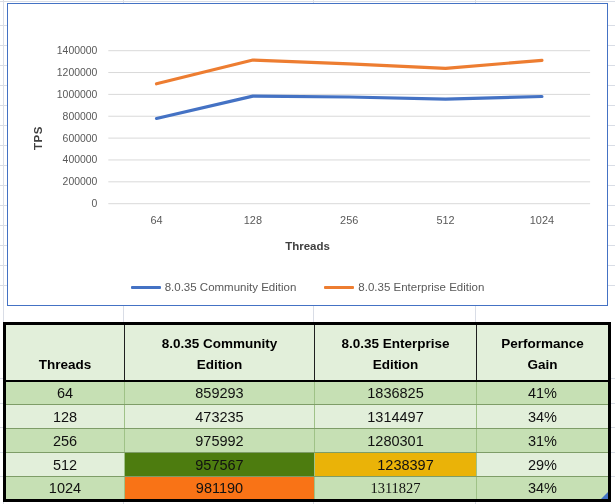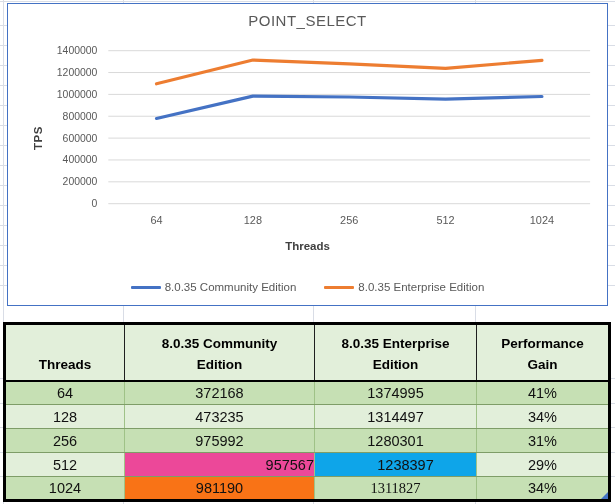--- a/index.html
+++ b/index.html
@@ -116,21 +116,20 @@
         <line x1="100" y1="47" x2="585" y2="47" stroke="#D9D9D9" stroke-width="1"></line>
         <text x="89" y="50.5" text-anchor="end" font-size="10.5" fill="#595959">1400000</text>
         <text x="148.5" y="221" text-anchor="middle" font-size="11" fill="#595959">64</text>
         <text x="245.5" y="221" text-anchor="middle" font-size="11" fill="#595959">128</text>
         <text x="342.5" y="221" text-anchor="middle" font-size="11" fill="#595959">256</text>
         <text x="439.5" y="221" text-anchor="middle" font-size="11" fill="#595959">512</text>
         <text x="536.5" y="221" text-anchor="middle" font-size="11" fill="#595959">1024</text>
         <polyline points="148.5,115.2 245.5,92.7 342.5,93.6 439.5,95.7 536.5,93.1" fill="none" stroke="#4472C4" stroke-width="3.2" stroke-linejoin="round" stroke-linecap="round"></polyline>
         <polyline points="148.5,80.3 245.5,56.4 342.5,60.2 439.5,64.8 536.5,56.7" fill="none" stroke="#ED7D31" stroke-width="3.2" stroke-linejoin="round" stroke-linecap="round"></polyline>
       </svg>
-    <div id="chart-title">POINT_SELECT</div>
     <div id="y-axis-title">TPS</div>
     <div id="x-axis-title">Threads</div>
     <div id="legend">
         <div class="legend-item">
           <span class="legend-swatch" style="background: rgb(68, 114, 196);"></span>
           <span class="legend-label">8.0.35 Community Edition</span>
         </div>
         <div class="legend-item">
           <span class="legend-swatch" style="background: rgb(237, 125, 49);"></span>
           <span class="legend-label">8.0.35 Enterprise Edition</span>
@@ -149,40 +148,40 @@
         <tr id="header-row" style="height:57px">
           <th style="background: rgb(226, 239, 218);">Threads</th>
           <th style="background: rgb(226, 239, 218);">8.0.35 Community Edition</th>
           <th style="background: rgb(226, 239, 218);">8.0.35 Enterprise Edition</th>
           <th style="background: rgb(226, 239, 218);">Performance Gain</th>
         </tr>
       </thead>
     <tbody id="table-body">
         <tr class="band-dark" style="height: 24px;">
           <td style="background: rgb(198, 224, 180);">64</td>
-          <td style="background: rgb(198, 224, 180);">372168</td>
-          <td style="background: rgb(198, 224, 180);">1374995</td>
+          <td style="background: rgb(198, 224, 180);">859293</td>
+          <td style="background: rgb(198, 224, 180);">1836825</td>
           <td style="background: rgb(198, 224, 180);">41%</td>
         </tr>
         <tr class="band-light" style="height: 24px;">
           <td style="background: rgb(226, 239, 218);">128</td>
           <td style="background: rgb(226, 239, 218);">473235</td>
           <td style="background: rgb(226, 239, 218);">1314497</td>
           <td style="background: rgb(226, 239, 218);">34%</td>
         </tr>
         <tr class="band-dark" style="height: 24px;">
           <td style="background: rgb(198, 224, 180);">256</td>
           <td style="background: rgb(198, 224, 180);">975992</td>
           <td style="background: rgb(198, 224, 180);">1280301</td>
           <td style="background: rgb(198, 224, 180); margin-left: 34px;">31%</td>
         </tr>
         <tr class="band-light" style="height: 24px;">
           <td style="background: rgb(226, 239, 218);">512</td>
-          <td style="background: #ec4899; text-align: right;">957567</td>
-          <td style="background: #0ea5e9; padding-left: 20px;">1238397</td>
+          <td style="background: #4d7c0f;">957567</td>
+          <td style="background: #eab308; padding-left: 20px;">1238397</td>
           <td style="background: rgb(226, 239, 218);">29%</td>
         </tr>
         <tr class="band-dark" style="height: 24px;">
           <td style="background: rgb(198, 224, 180);">1024</td>
           <td style="background: #f97316;">981190</td>
           <td style="background: rgb(198, 224, 180); font-family: Liberation Serif, serif;">1311827</td>
           <td style="background: rgb(198, 224, 180);">34%</td>
         </tr>
       </tbody>
   </table>

